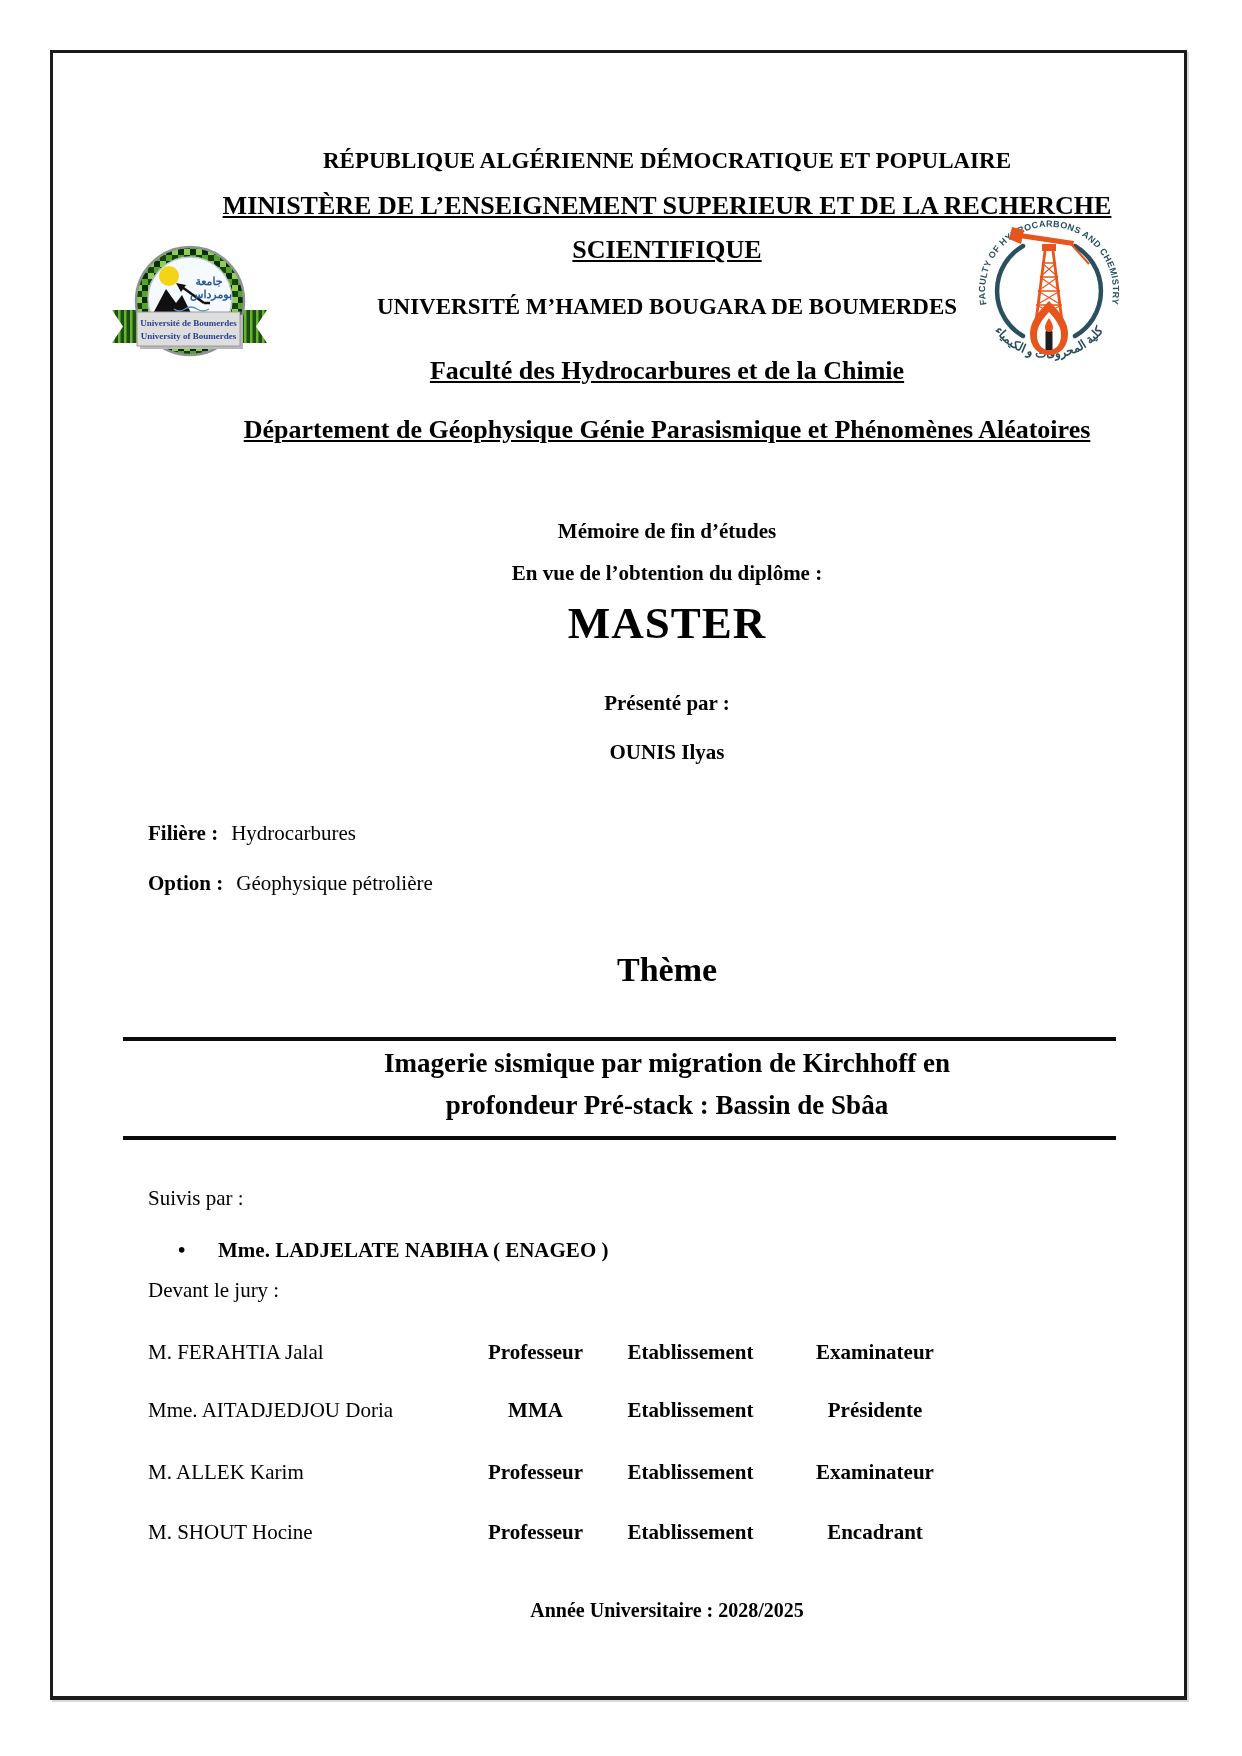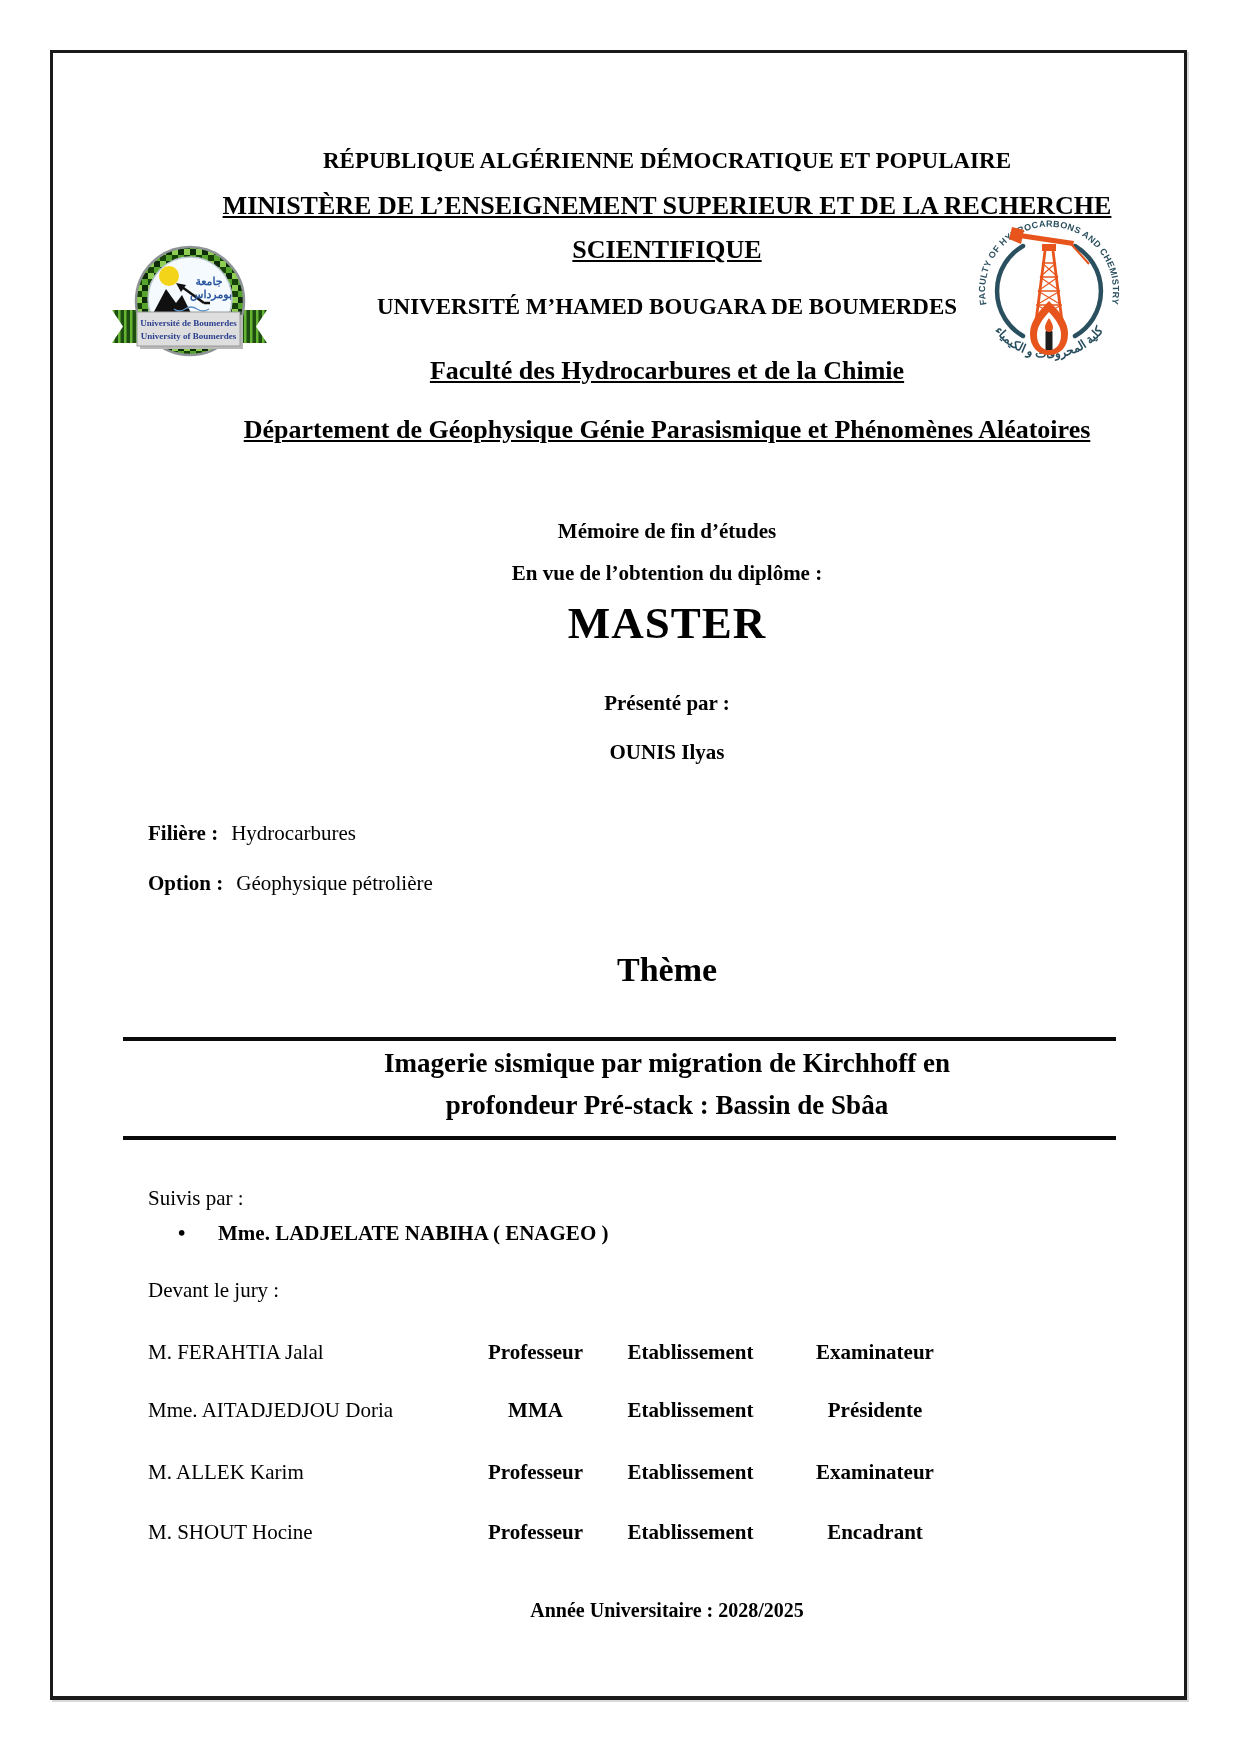--- a/index.html
+++ b/index.html
@@ -13,21 +13,21 @@
     position:absolute; left:50px; top:50px; width:1137px; height:1650px;
     border:3px solid #1b1b1b; border-bottom-width:4px; box-sizing:border-box;
     box-shadow:2px 2px 0 rgba(0,0,0,0.15);
   }
   .c { position:absolute; left:0; width:1242px; text-align:center; line-height:1.2;margin-left:46px; }
   .l { position:absolute; left:148px; line-height:1.2; }
   .b { font-weight:bold; }
   .fs22 { font-size:26px;text-decoration:underline; } .fs23 { font-size:23px; } .fs21 { font-size:21px; }
   .rule { position:absolute; left:123px; width:993px; height:4px; background:#0a0a0a; }
   .pair .lbl { font-weight:bold; margin-right:13px; }
-  .bullet-line { position:absolute; left:178px; font-weight:bold; font-size:21px; line-height:1.2; }
+  .bullet-line { position:absolute; left:178px; font-weight:bold; font-size:21px; line-height:1.2;margin-top:17px; }
   .bullet-line::before { content:"\2022"; display:inline-block; width:40px; font-weight:bold; }
   .jury-row {
     position:absolute; left:148px; width:834px;
     display:grid; grid-template-columns:310px 155px 155px 214px;
     font-size:21px; line-height:1.2;
   }
   .jury-row .jc { text-align:center;font-weight:bold; }
   .logo { position:absolute; }
   .logo-left  { left:112px; top:243px; width:155px; height:120px; }
   .logo-right { left:958px; top:217px; width:182px; height:155px; }

